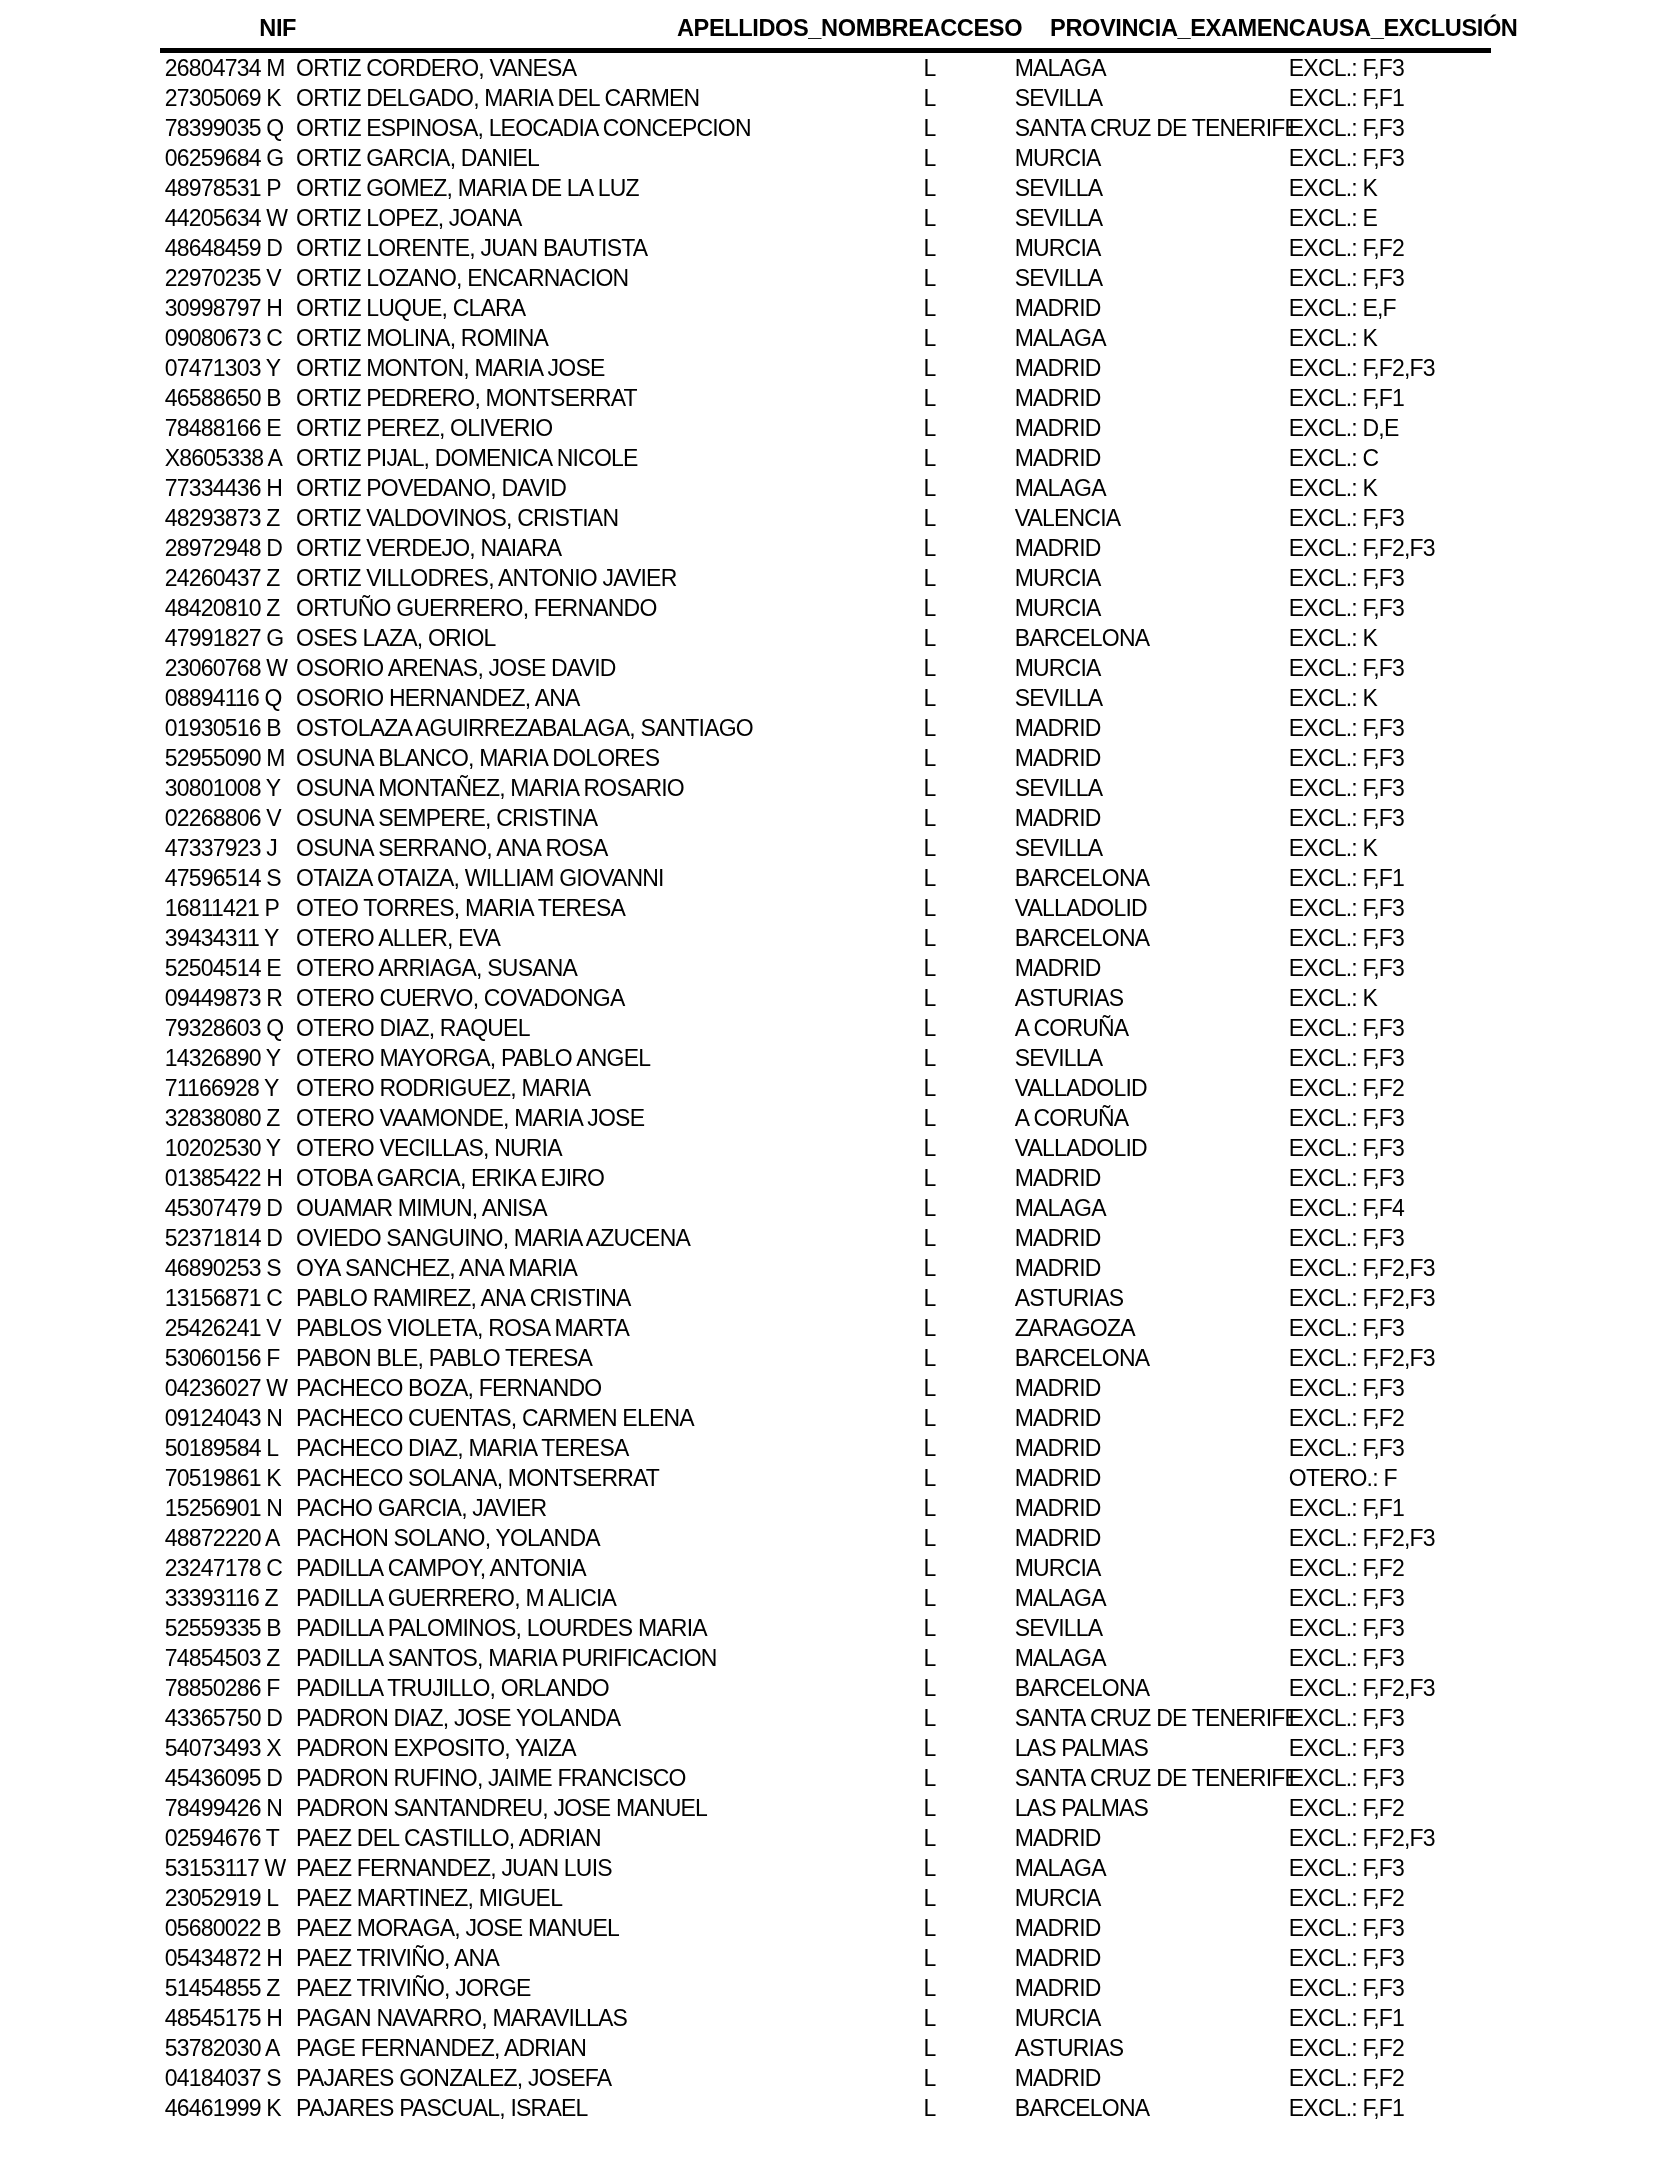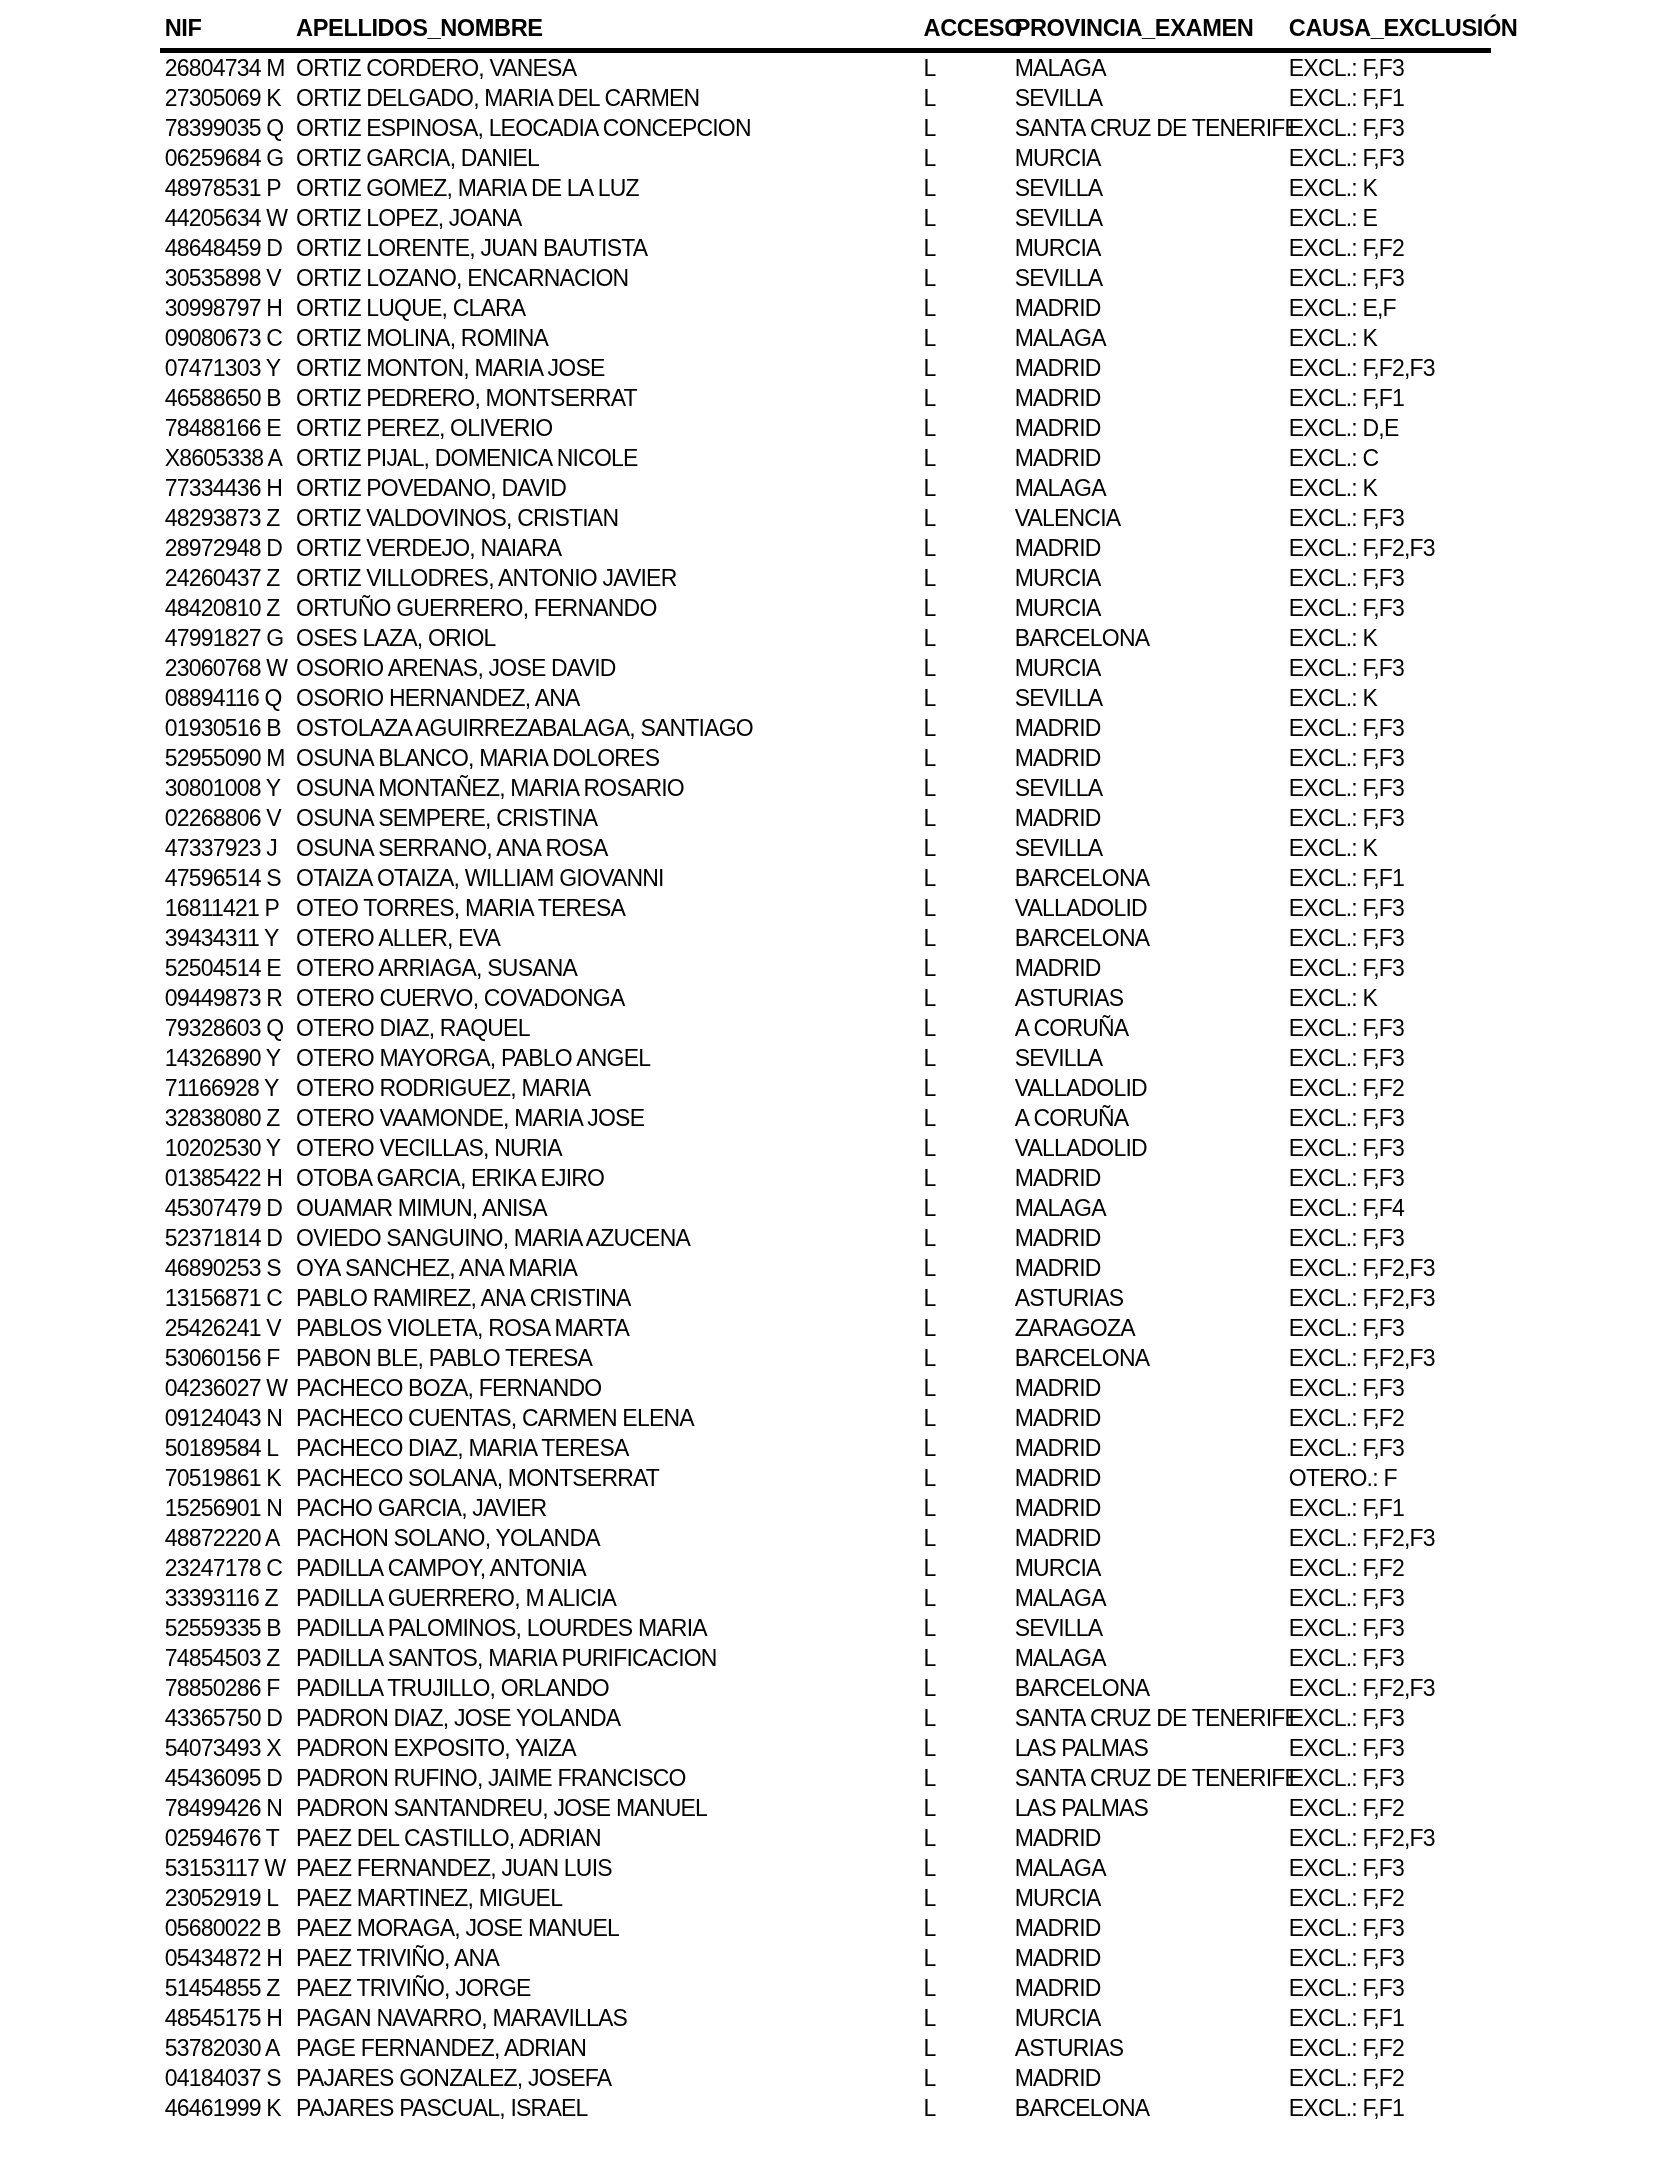--- a/index.html
+++ b/index.html
@@ -27,21 +27,21 @@
     margin: 11px 0 0 160px;
   }
   col.c-nif       { width: 136px; }
   col.c-nombre    { width: 627px; }
   col.c-acceso    { width: 91px; }
   col.c-provincia { width: 274px; }
   col.c-causa     { width: 202px; }
   thead th {
     font-size: 23.6px;
     font-weight: bold;
-    text-align: left;
+    text-align: right;
     vertical-align: bottom;
     letter-spacing: -0.4px;
     padding: 4.7px 0 7px 0;
     border-bottom: 5.5px solid #000000;
     white-space: nowrap;
     line-height: 25px;
   }
   thead th.first, tbody td.first { padding-left: 4.7px; }
   tbody tr { height: 30px; }
   tbody td {
@@ -119,21 +119,21 @@
     <td>EXCL.: E</td>
   </tr>
         <tr>
     <td class="first">48648459 D</td>
     <td>ORTIZ LORENTE, JUAN BAUTISTA</td>
     <td>L</td>
     <td>MURCIA</td>
     <td>EXCL.: F,F2</td>
   </tr>
         <tr>
-    <td class="first">30535898 V</td>
+    <td class="first">22970235 V</td>
     <td>ORTIZ LOZANO, ENCARNACION</td>
     <td>L</td>
     <td>SEVILLA</td>
     <td>EXCL.: F,F3</td>
   </tr>
         <tr>
     <td class="first">30998797 H</td>
     <td>ORTIZ LUQUE, CLARA</td>
     <td>L</td>
     <td>MADRID</td>

